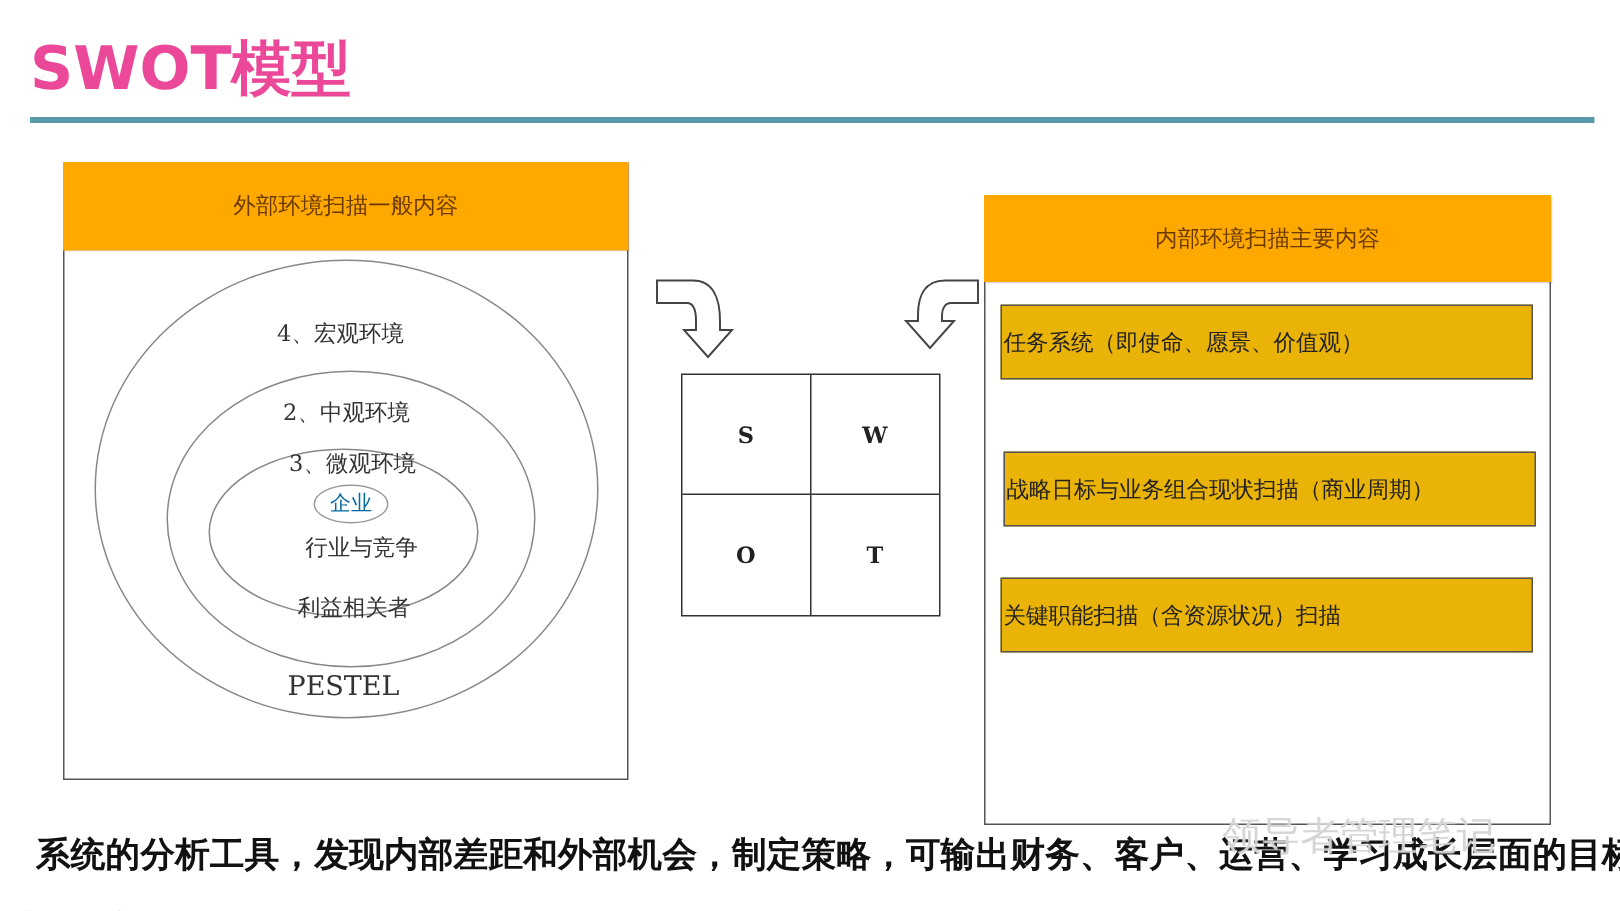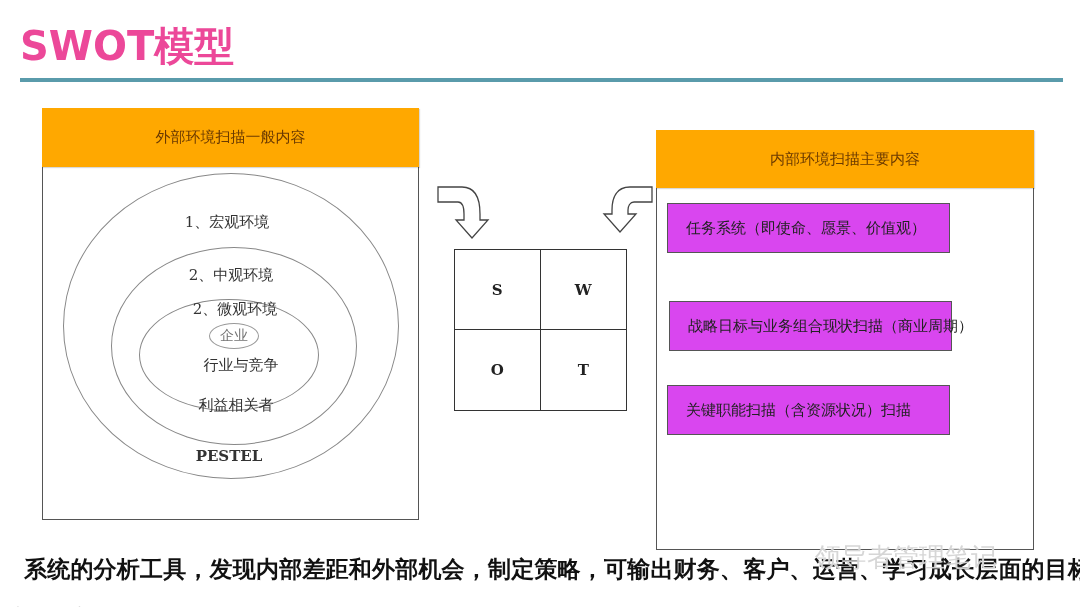--- a/index.html
+++ b/index.html
@@ -38,21 +38,21 @@
     }
     .e1 { left: 20px; top: 64px; width: 336px; height: 306px; }
     .e2 { left: 68px; top: 138px; width: 246px; height: 198px; }
     .e3 { left: 96px; top: 190px; width: 180px; height: 112px; }
     .e4 { left: 166px; top: 214px; width: 50px; height: 26px; border-color: #999; }
 
     .ring-label {
       position: absolute; font-size: 15px; color: #333; white-space: nowrap;
       transform: translateX(-50%);
     }
-    .core-label { color: #737373; font-size: 14px; }
+    .core-label { color: #0369a1; font-size: 14px; }
 
     
     .swot {
       position: absolute; left: 454px; top: 249px; width: 173px; height: 162px;
       border: 1px solid #333;
       display: grid; grid-template-columns: 1fr 1fr; grid-template-rows: 1fr 1fr;
     }
     .swot-cell {
       display: flex; align-items: center; justify-content: center;
       font-size: 15px; font-weight: bold; color: #222;
@@ -60,23 +60,23 @@
     .swot-cell.c0 { border-right: 1px solid #333; border-bottom: 1px solid #333; }
     .swot-cell.c1 { border-bottom: 1px solid #333; }
     .swot-cell.c2 { border-right: 1px solid #333; }
 
     .arrow { position: absolute; }
     .arrow-left { left: 436px; top: 184px; }
     .arrow-right { left: 594px; top: 184px; }
 
     
     .item-box {
-      position: absolute; left: 10px; width: 283px; height: 50px;
-      border: 1px solid #555; background: #d946ef;
-      display: flex; align-items: center; padding-left: 18px;
+      position: absolute; left: 10px; width: 355px; height: 50px;
+      border: 1px solid #555; background: #eab308;
+      display: flex; align-items: center; padding-left: 1px;
       font-size: 15px; color: #222; white-space: nowrap;
     }
 
     .footer-text {
       position: absolute; left: 24px; top: 554px;
       font-family: "DejaVu Sans", "Liberation Sans", sans-serif;
       font-size: 23px; font-weight: bold; color: #111; white-space: nowrap;
       letter-spacing: 0.2px;
     }
 
@@ -95,27 +95,27 @@
 <div class="divider"></div>
 
 <div class="panel panel-left">
   <div class="panel-header">外部环境扫描一般内容</div>
 
   <div class="ellipse e1"></div>
   <div class="ellipse e2"></div>
   <div class="ellipse e3"></div>
   <div class="ellipse e4"></div>
 
-  <div class="ring-label" style="left:184px; top:104px;">1、宏观环境</div>
+  <div class="ring-label" style="left:184px; top:104px;">4、宏观环境</div>
   <div class="ring-label" style="left:188px; top:157px;">2、中观环境</div>
-  <div class="ring-label" style="left:192px; top:191px;">2、微观环境</div>
+  <div class="ring-label" style="left:192px; top:191px;">3、微观环境</div>
   <div class="ring-label core-label" style="left:191px; top:218px;">企业</div>
   <div class="ring-label" style="left:198px; top:247px;">行业与竞争</div>
   <div class="ring-label" style="left:193px; top:287px;">利益相关者</div>
-  <div class="ring-label" style="left:186px; top:338px; font-size:15px;font-weight:bold;">PESTEL</div>
+  <div class="ring-label" style="left:186px; top:338px; font-size:18px;">PESTEL</div>
 </div>
 
 <svg class="arrow arrow-left" width="56" height="58" viewBox="0 0 56 58">
   <path d="M2 3 H26 C40 3 44 16 44 30 V36 H52 L36 54 L20 36 H28 V30 C28 22 26 18 22 18 H2 Z" fill="#fff" stroke="#444" stroke-width="1.3"></path>
 </svg>
 <svg class="arrow arrow-right" width="60" height="52" viewBox="0 0 60 52">
   <path d="M58 3 H36 C22 3 18 14 18 26 V30 H10 L26 48 L42 30 H34 V26 C34 22 36 18 40 18 H58 Z" fill="#fff" stroke="#444" stroke-width="1.3"></path>
 </svg>
 
 <div class="swot">

